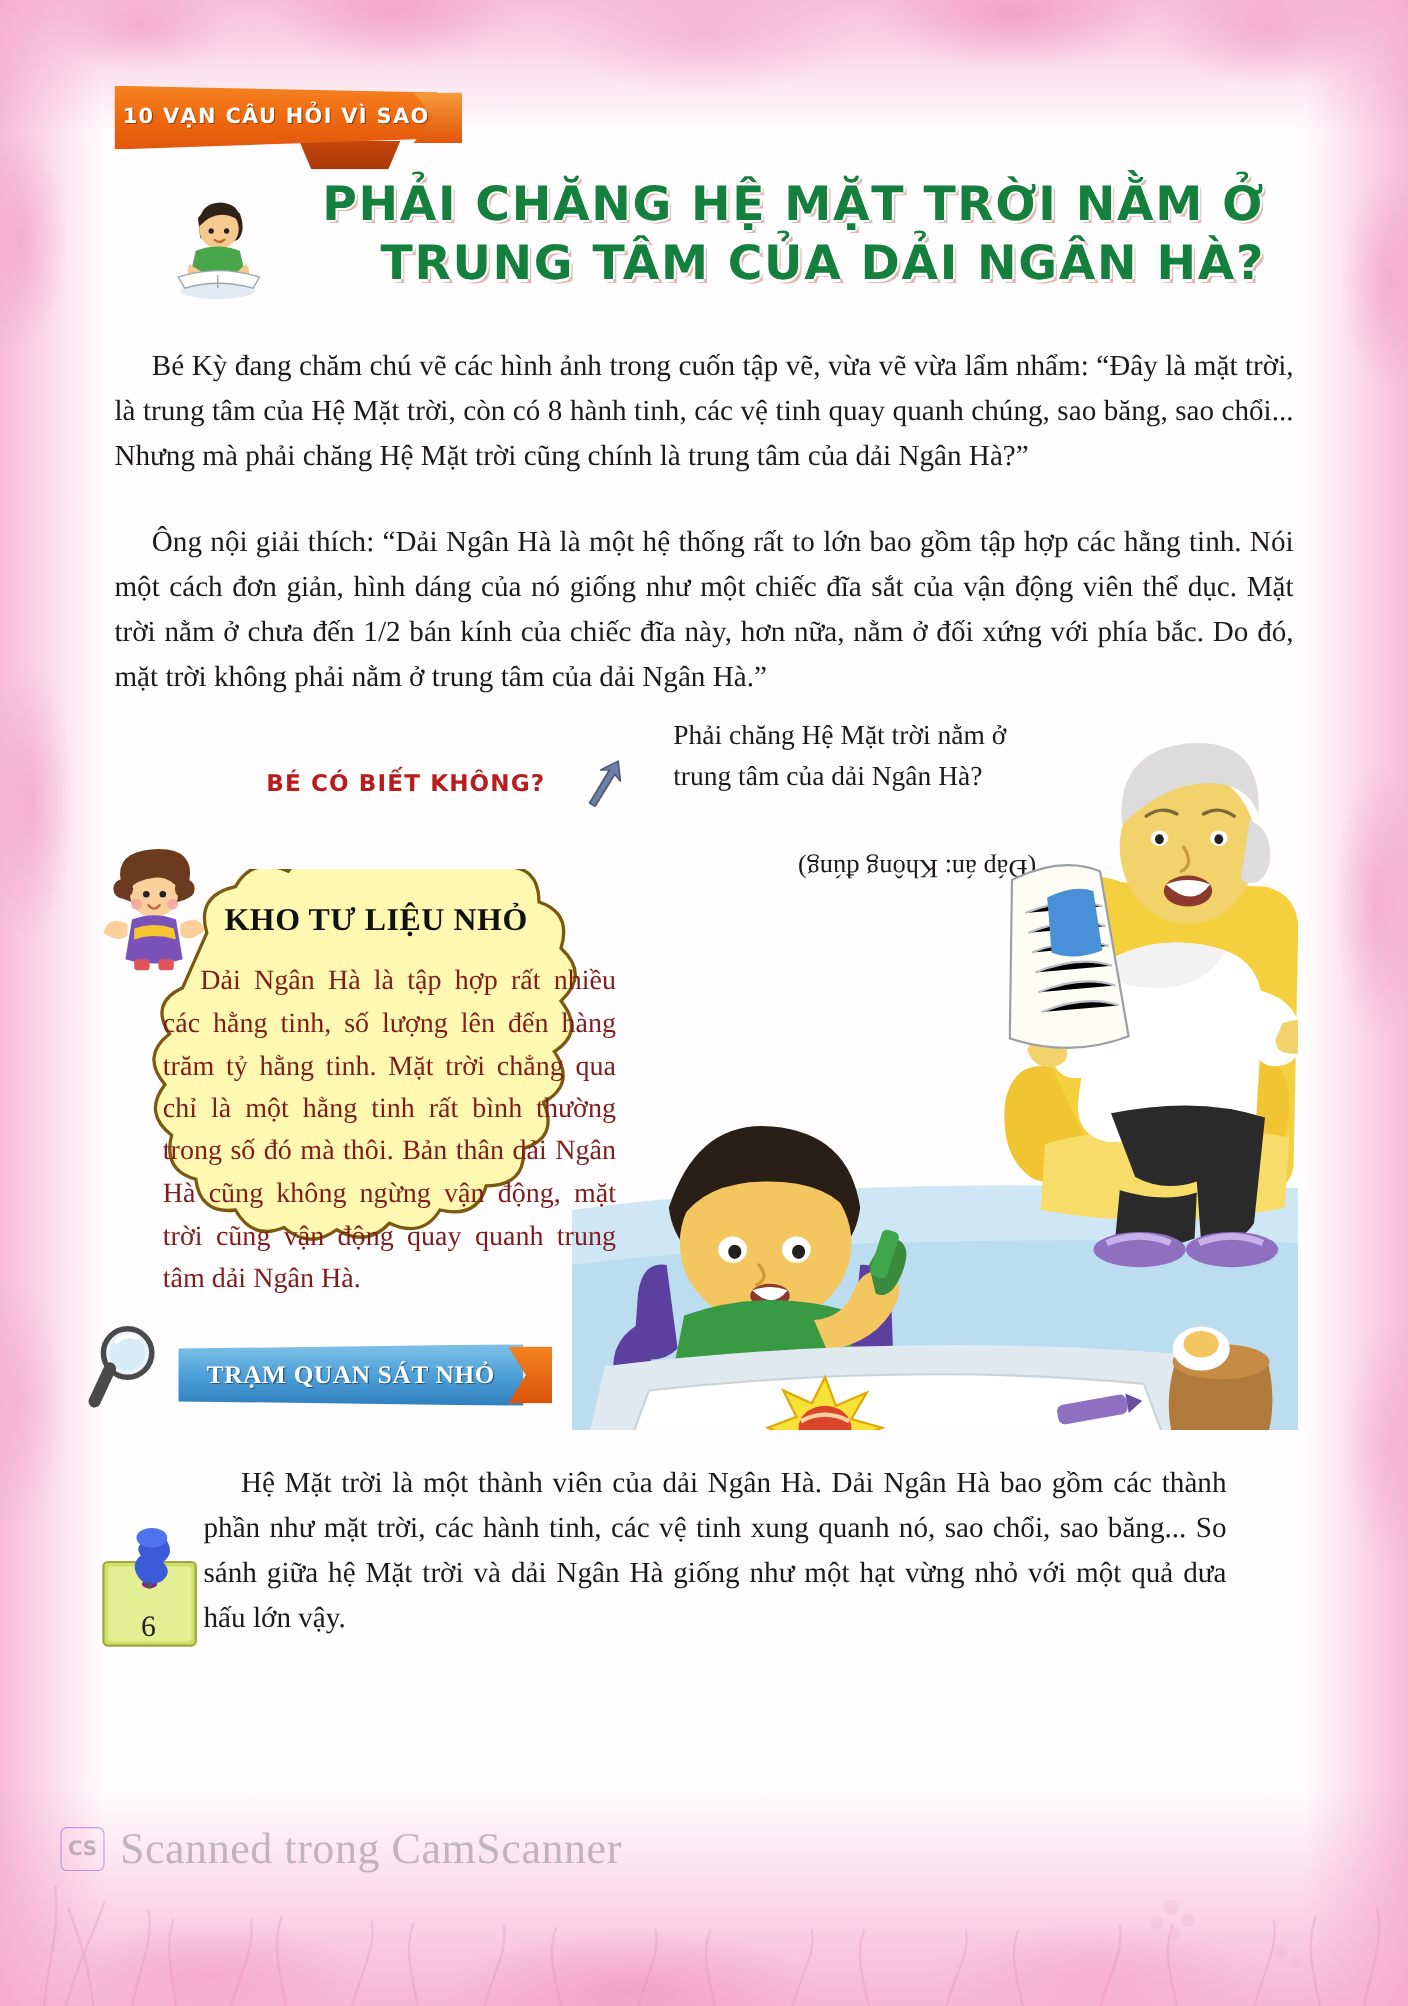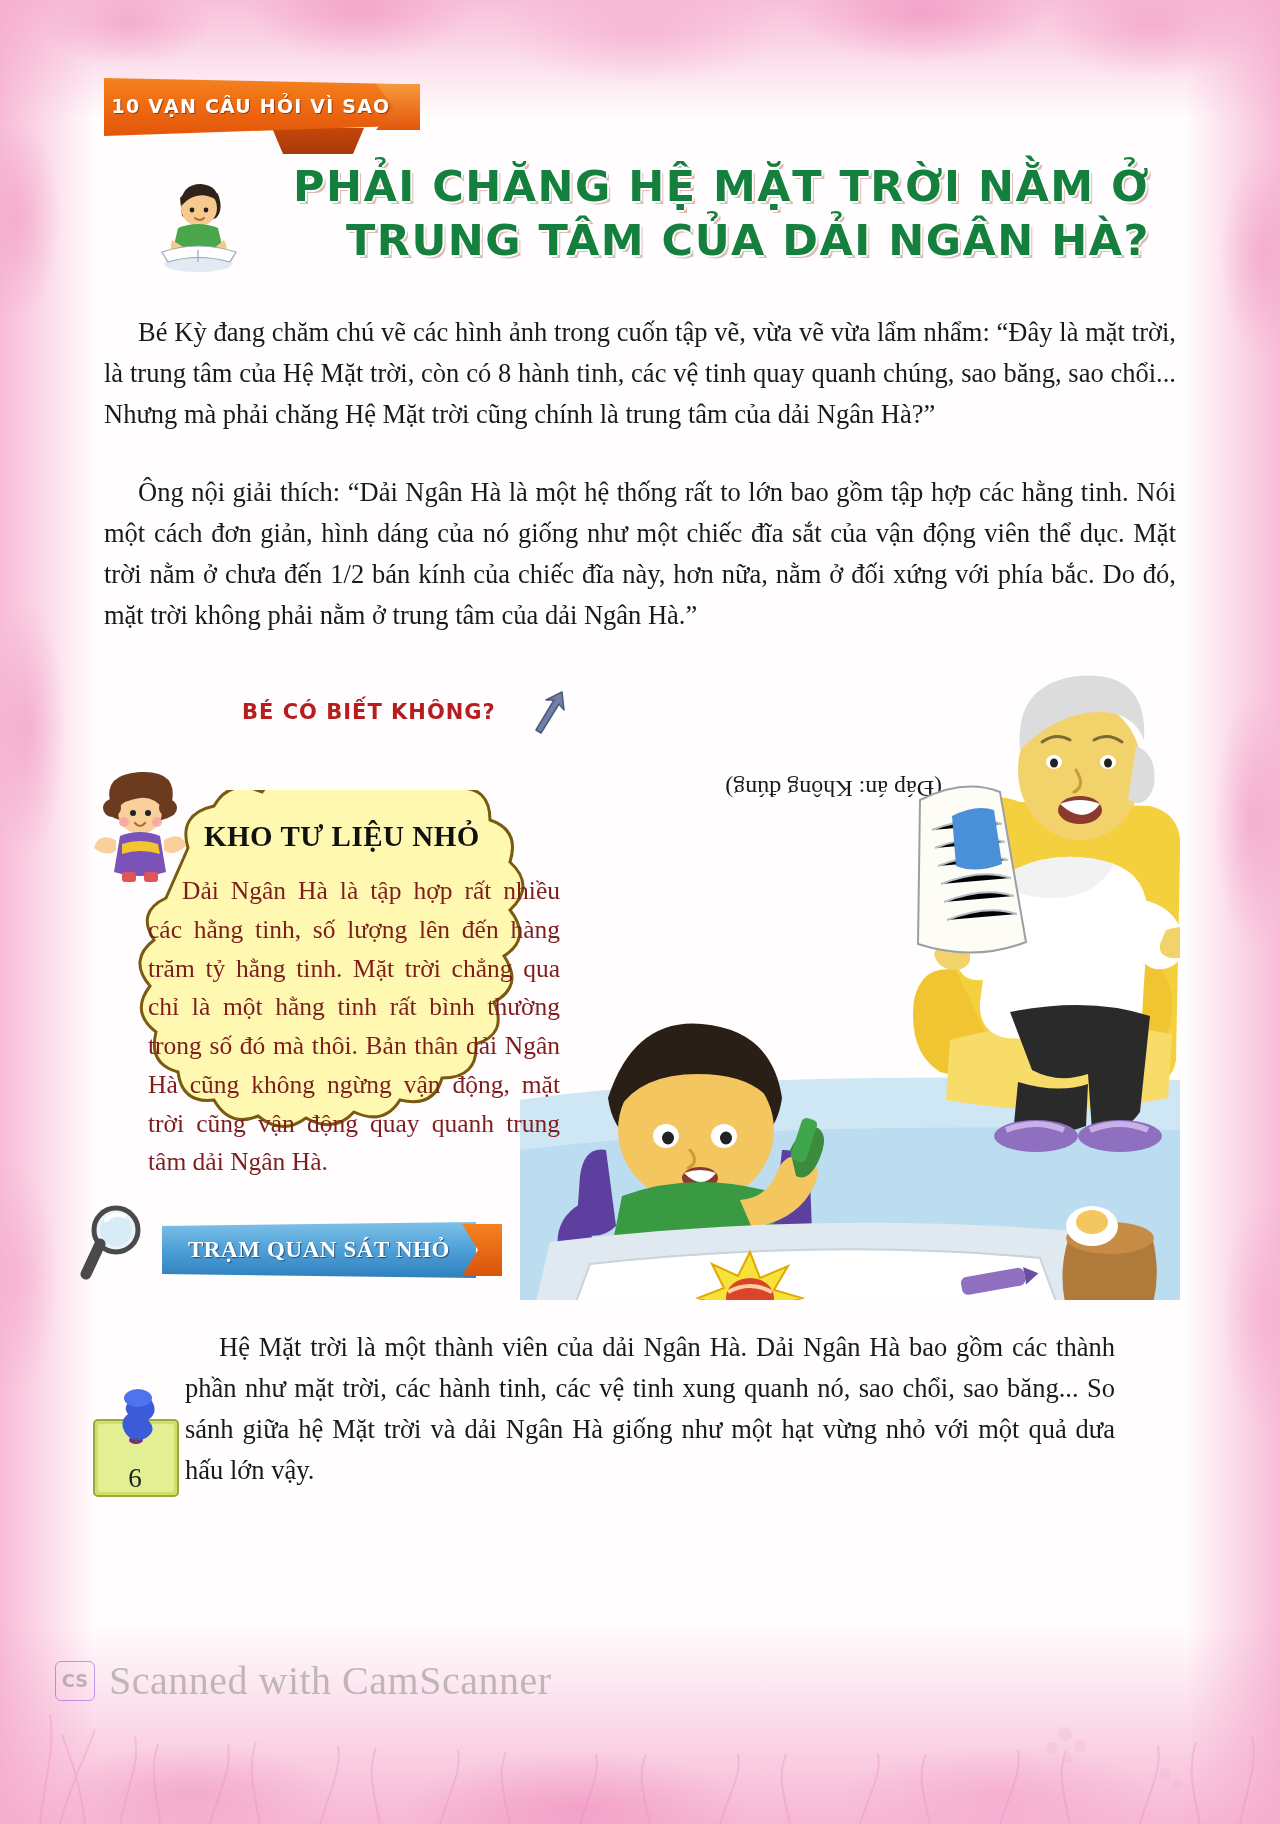--- a/index.html
+++ b/index.html
@@ -424,20 +424,21 @@
     <div class="title-line">TRUNG TÂM CỦA DẢI NGÂN HÀ?</div>
   </div>
 
   <p id="para-1" class="body-text"><span class="indent"></span><span>Bé Kỳ đang chăm chú vẽ các hình ảnh trong cuốn tập vẽ, vừa vẽ vừa lẩm nhẩm: “Đây là mặt trời, là trung tâm của Hệ Mặt trời, còn có 8 hành tinh, các vệ tinh quay quanh chúng, sao băng, sao chổi... Nhưng mà phải chăng Hệ Mặt trời cũng chính là trung tâm của dải Ngân Hà?”</span></p>
   <p id="para-2" class="body-text"><span class="indent"></span><span>Ông nội giải thích: “Dải Ngân Hà là một hệ thống rất to lớn bao gồm tập hợp các hằng tinh. Nói một cách đơn giản, hình dáng của nó giống như một chiếc đĩa sắt của vận động viên thể dục. Mặt trời nằm ở chưa đến 1/2 bán kính của chiếc đĩa này, hơn nữa, nằm ở đối xứng với phía bắc. Do đó, mặt trời không phải nằm ở trung tâm của dải Ngân Hà.”</span></p>
 
   <div id="quiz-label">BÉ CÓ BIẾT KHÔNG?</div>
   <svg id="quiz-arrow" viewBox="0 0 42 44">
     <path d="M8 40 L26 10 L18 10 L34 2 L36 20 L31 14 L13 43 Z" fill="#6f7fa8" stroke="#4d5a78" stroke-width="1.5" stroke-linejoin="round"></path>
   </svg>
+  <div id="quiz-question">Phải chăng Hệ Mặt trời nằm ở trung tâm của dải Ngân Hà?</div>
   <div id="quiz-answer">(Đáp án: Không đúng)</div>
 
   <svg id="illustration" viewBox="0 0 660 670">
 
     <path d="M0 470 Q 200 440 660 450 L660 670 L0 670 Z" fill="#cfe6f5"></path>
     <path d="M0 520 Q 240 490 660 500 L660 670 L0 670 Z" fill="#bcdcf0"></path>
 
     <path d="M440 250 q-26 -30 -6 -66 q28 -26 66 -12 l130 4 q34 8 30 48 l-4 206 q-4 26 -34 24 l-178 -4 q-26 -4 -24 -30 z" fill="#f4d03f"></path>
     <path d="M436 340 q-34 -6 -42 30 q-6 52 26 72 q34 10 60 -8 z" fill="#f1c431"></path>
     <path d="M612 330 q34 -4 40 36 q2 50 -30 66 q-30 6 -52 -12 z" fill="#f1c431"></path>
@@ -582,16 +583,16 @@
         <path d="M52 20 q8 -14 18 -2 q10 14 -2 22 q10 10 -2 18 q-12 6 -20 -4 q-8 -12 2 -20 q-6 -8 4 -14 z" fill="#3b5bd9"></path>
         <ellipse cx="58" cy="18" rx="14" ry="9" fill="#4f72ef"></ellipse>
         <path d="M56 58 l0 6" stroke="#555" stroke-width="3"></path>
       </g>
     </svg>
     <div id="page-num">6</div>
   </div>
 
   <div id="watermark">
     <div class="cs-icon">CS</div>
-    <div class="cs-text">Scanned with CamScanner</div>
+    <div class="cs-text">Scanned trong CamScanner</div>
   </div>
 
 </div>
 
 </body></html>

